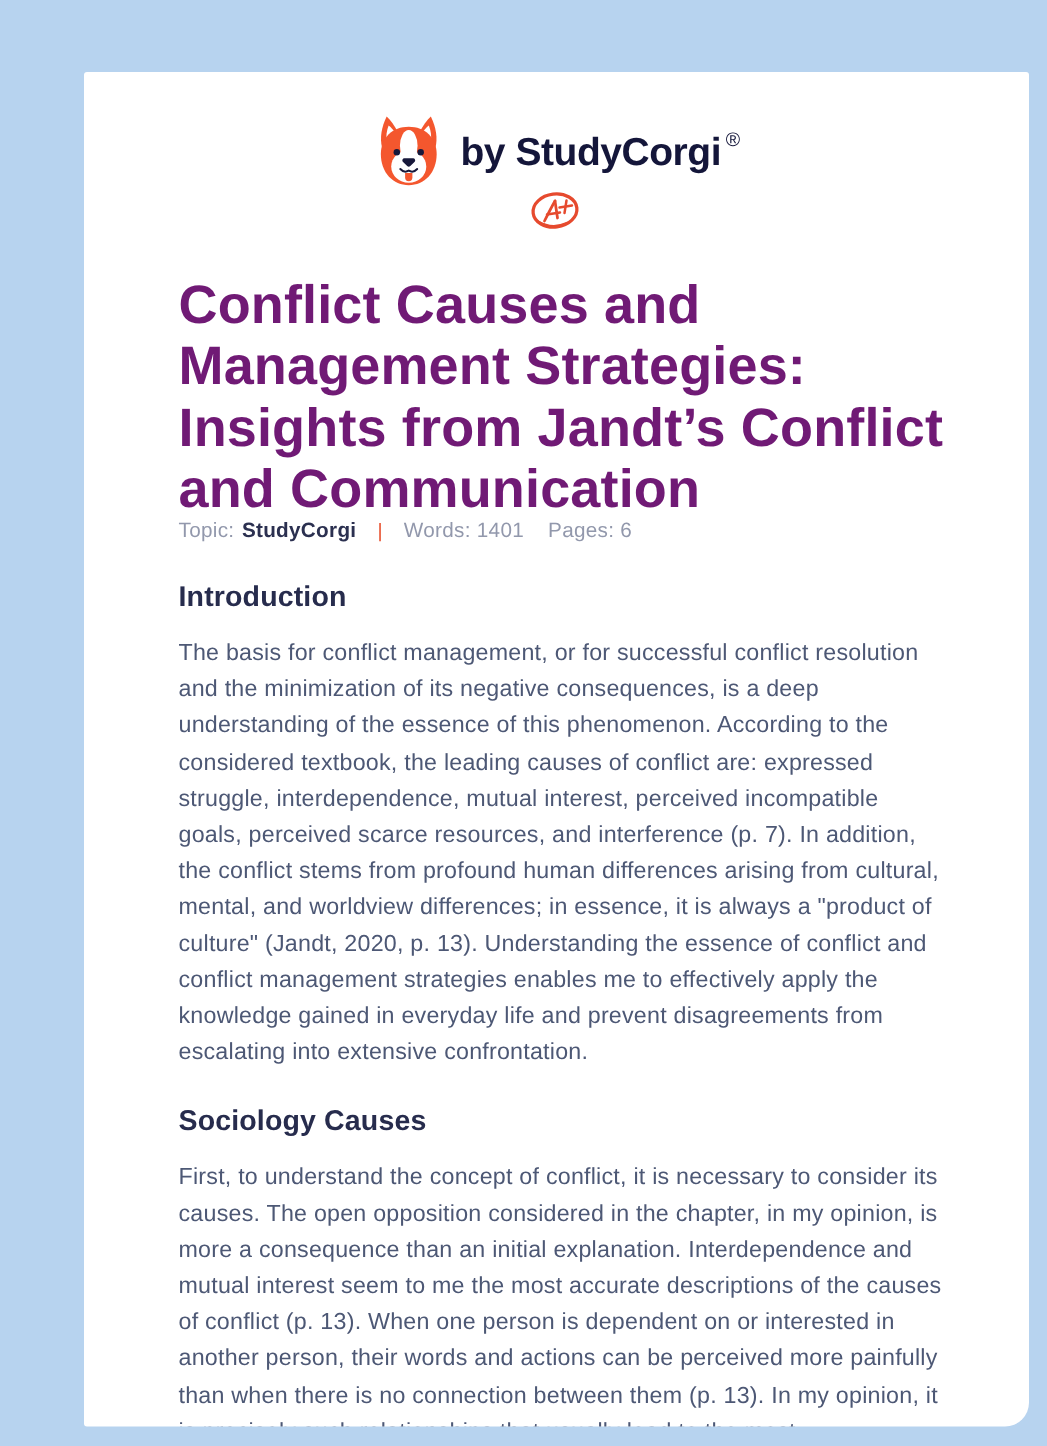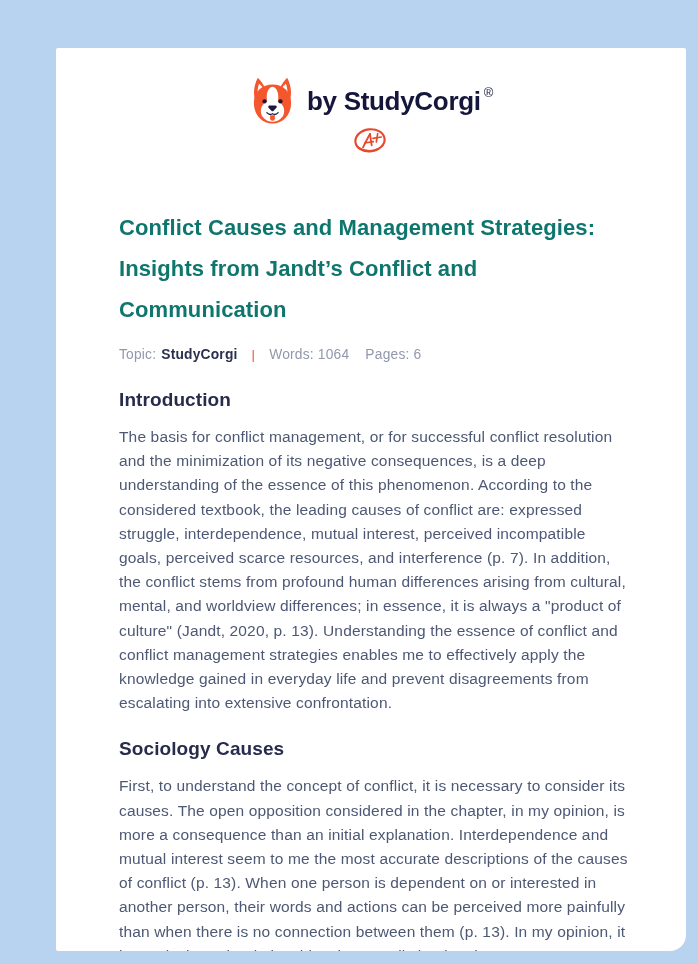--- a/index.html
+++ b/index.html
@@ -52,30 +52,29 @@
     font-size: 13px;
     font-weight: 400;
     color: #14163a;
     vertical-align: 13px;
     margin-left: 3px;
   }
   .grade-badge { width: 94px; height: 78px; display: block; margin-right: 4px; }
 
   
   .doc-title {
-    margin-top: 52px;
+    margin-top: 27px;
     width: 520px;
-    font-size: 22px;
+    font-size: 36px;
     line-height: 41px;
     font-weight: 800;
     letter-spacing: 0.1px;
-    color: #0f766e;
+    color: #701a75;
   }
   .meta-row {
-    margin-top: 17px;
     display: flex;
     align-items: center;
     font-size: 13.8px;
     letter-spacing: 0.2px;
     color: #9298ac;
   }
   .meta-label { color: #9298ac; }
   .meta-topic-value { color: #2b3050; font-weight: 600; margin-left: 5px; }
   .meta-divider { color: #e8502e; margin: 0 14px; font-size: 13px; }
   .meta-item { color: #9298ac; margin-right: 16px; }
@@ -140,21 +139,21 @@
         <path d="M59 34 L84 30" fill="none" stroke="#e64a2e" stroke-width="5" stroke-linecap="round"></path>
       </svg>
     </div>
 
     <h1 class="doc-title">Conflict Causes and Management Strategies: Insights from Jandt’s Conflict and Communication</h1>
 
     <div class="meta-row">
       <span class="meta-label">Topic:</span>
       <span class="meta-topic-value">StudyCorgi</span>
       <span class="meta-divider">|</span>
-      <span class="meta-item">Words: 1064</span>
+      <span class="meta-item">Words: 1401</span>
       <span class="meta-item">Pages: 6</span>
     </div>
 
     <h2 class="section-heading first">Introduction</h2>
     <p class="section-body">The basis for conflict management, or for successful conflict resolution and the minimization of its negative consequences, is a deep understanding of the essence of this phenomenon. According to the considered textbook, the leading causes of conflict are: expressed struggle, interdependence, mutual interest, perceived incompatible goals, perceived scarce resources, and interference (p. 7). In addition, the conflict stems from profound human differences arising from cultural, mental, and worldview differences; in essence, it is always a "product of culture" (Jandt, 2020, p. 13). Understanding the essence of conflict and conflict management strategies enables me to effectively apply the knowledge gained in everyday life and prevent disagreements from escalating into extensive confrontation.</p>
 
     <h2 class="section-heading later">Sociology Causes</h2>
     <p class="section-body">First, to understand the concept of conflict, it is necessary to consider its causes. The open opposition considered in the chapter, in my opinion, is more a consequence than an initial explanation. Interdependence and mutual interest seem to me the most accurate descriptions of the causes of conflict (p. 13). When one person is dependent on or interested in another person, their words and actions can be perceived more painfully than when there is no connection between them (p. 13). In my opinion, it is precisely such relationships that usually lead to the most</p>
 
   </div>

